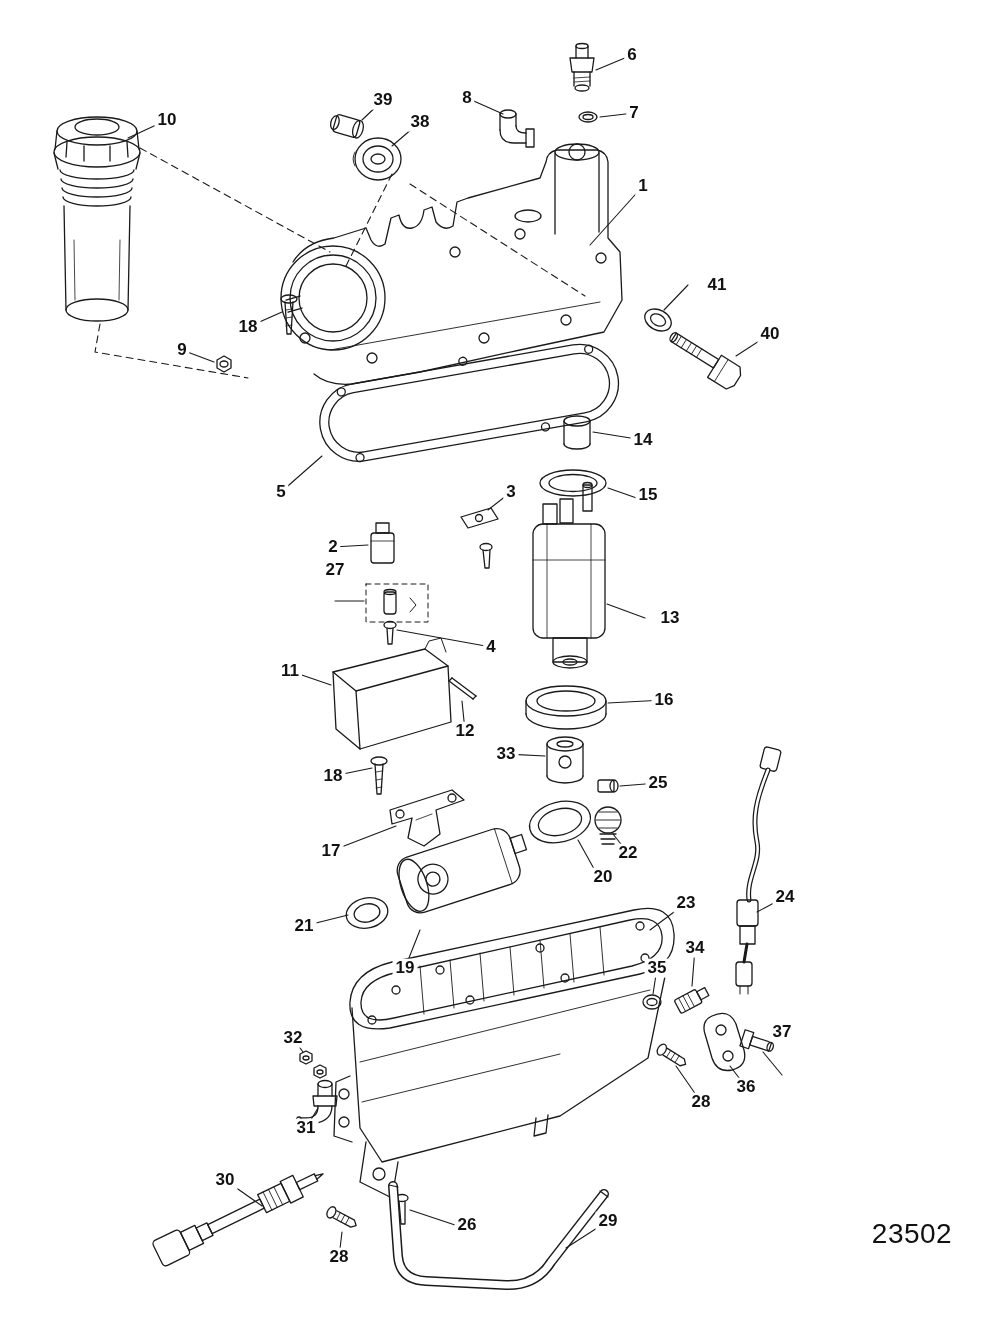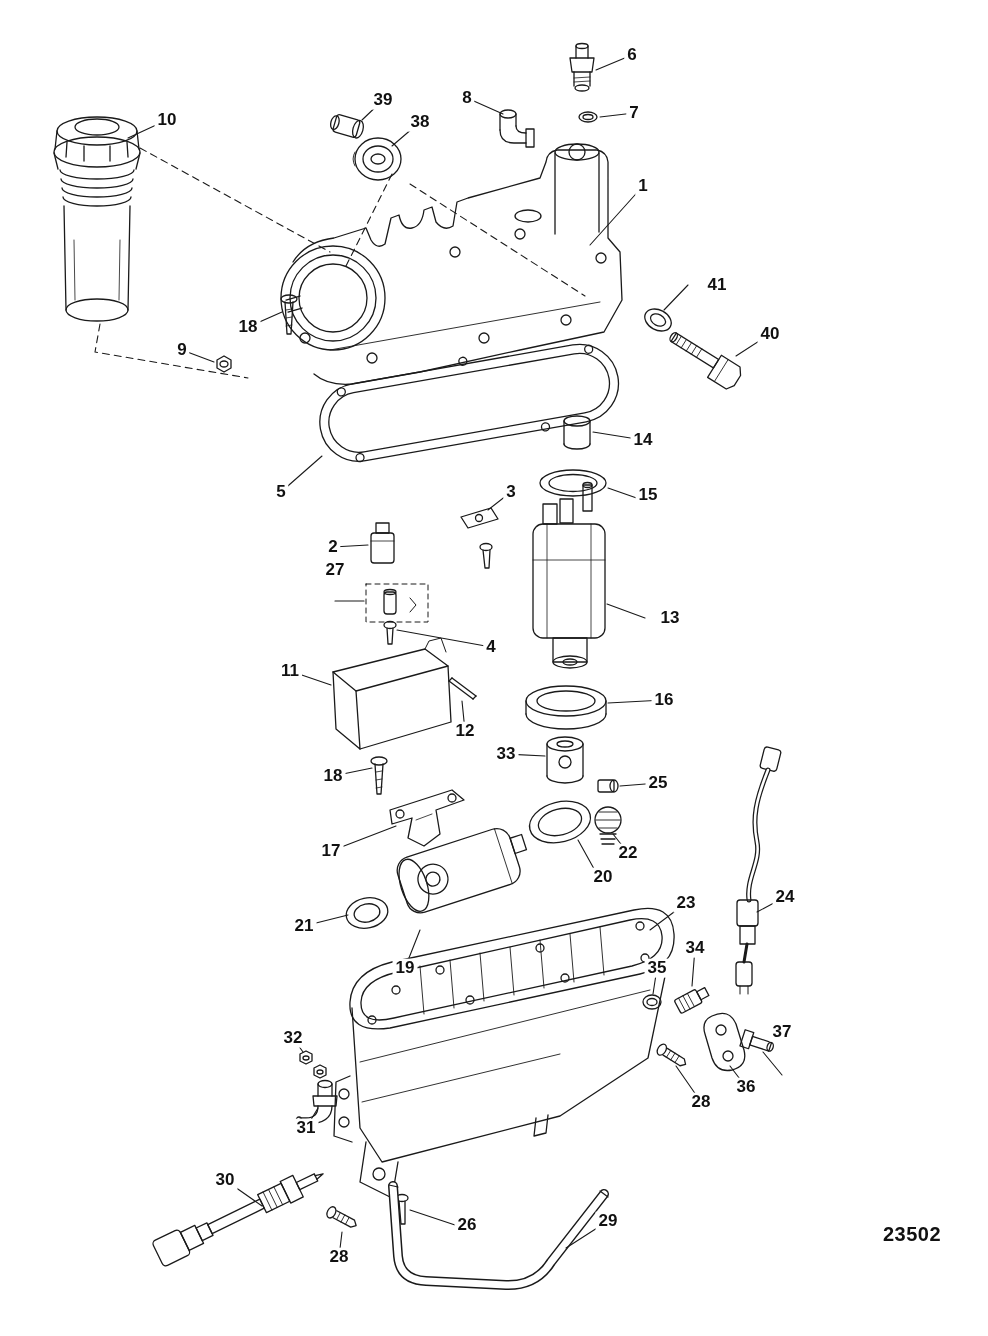--- a/index.html
+++ b/index.html
@@ -9,21 +9,21 @@
   }
   #artwork{position:absolute;left:0;top:0;}
   #callout-layer{position:absolute;left:0;top:0;width:988px;height:1336px;pointer-events:none;}
   .callout{
     position:absolute;transform:translate(-50%,-50%);
     font-size:17px;font-weight:bold;color:#111;background:#fff;
     padding:0 3px;line-height:1.1;white-space:nowrap;
   }
   .diagram-id{
     position:absolute;transform:translate(-50%,-50%);
-    font-size:20px;font-weight:bold;color:#111;letter-spacing:0.5px;
+    font-size:28px;font-weight:normal;color:#111;letter-spacing:0.5px;
   }
 </style>
 </head>
 <body>
 
 <div class="stage">
 
   <svg id="artwork" width="988" height="1336" viewBox="0 0 988 1336">
     <g stroke="#1a1a1a" fill="none" stroke-width="1.3" stroke-linecap="round" stroke-linejoin="round">
 

